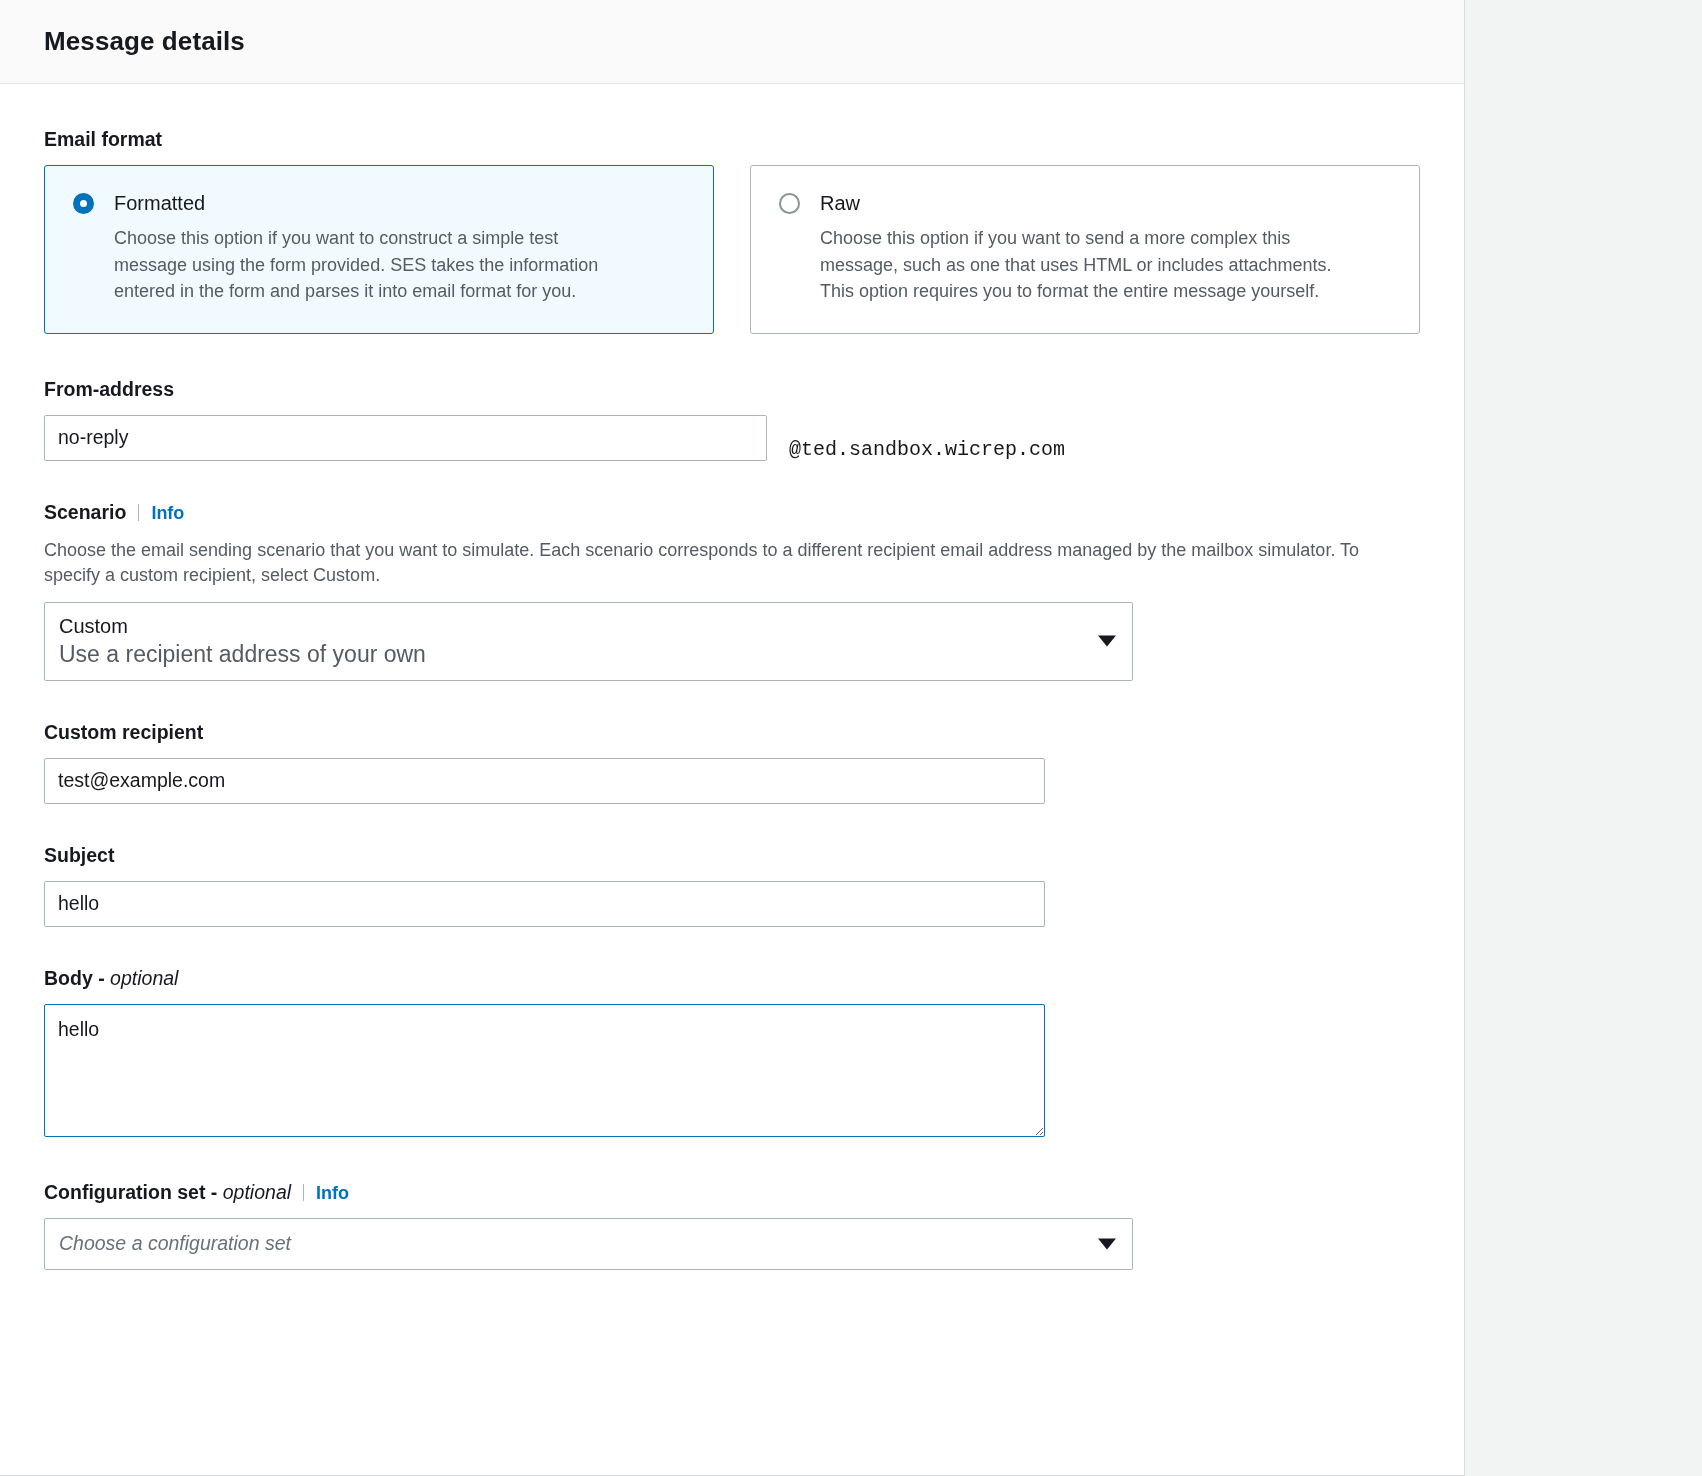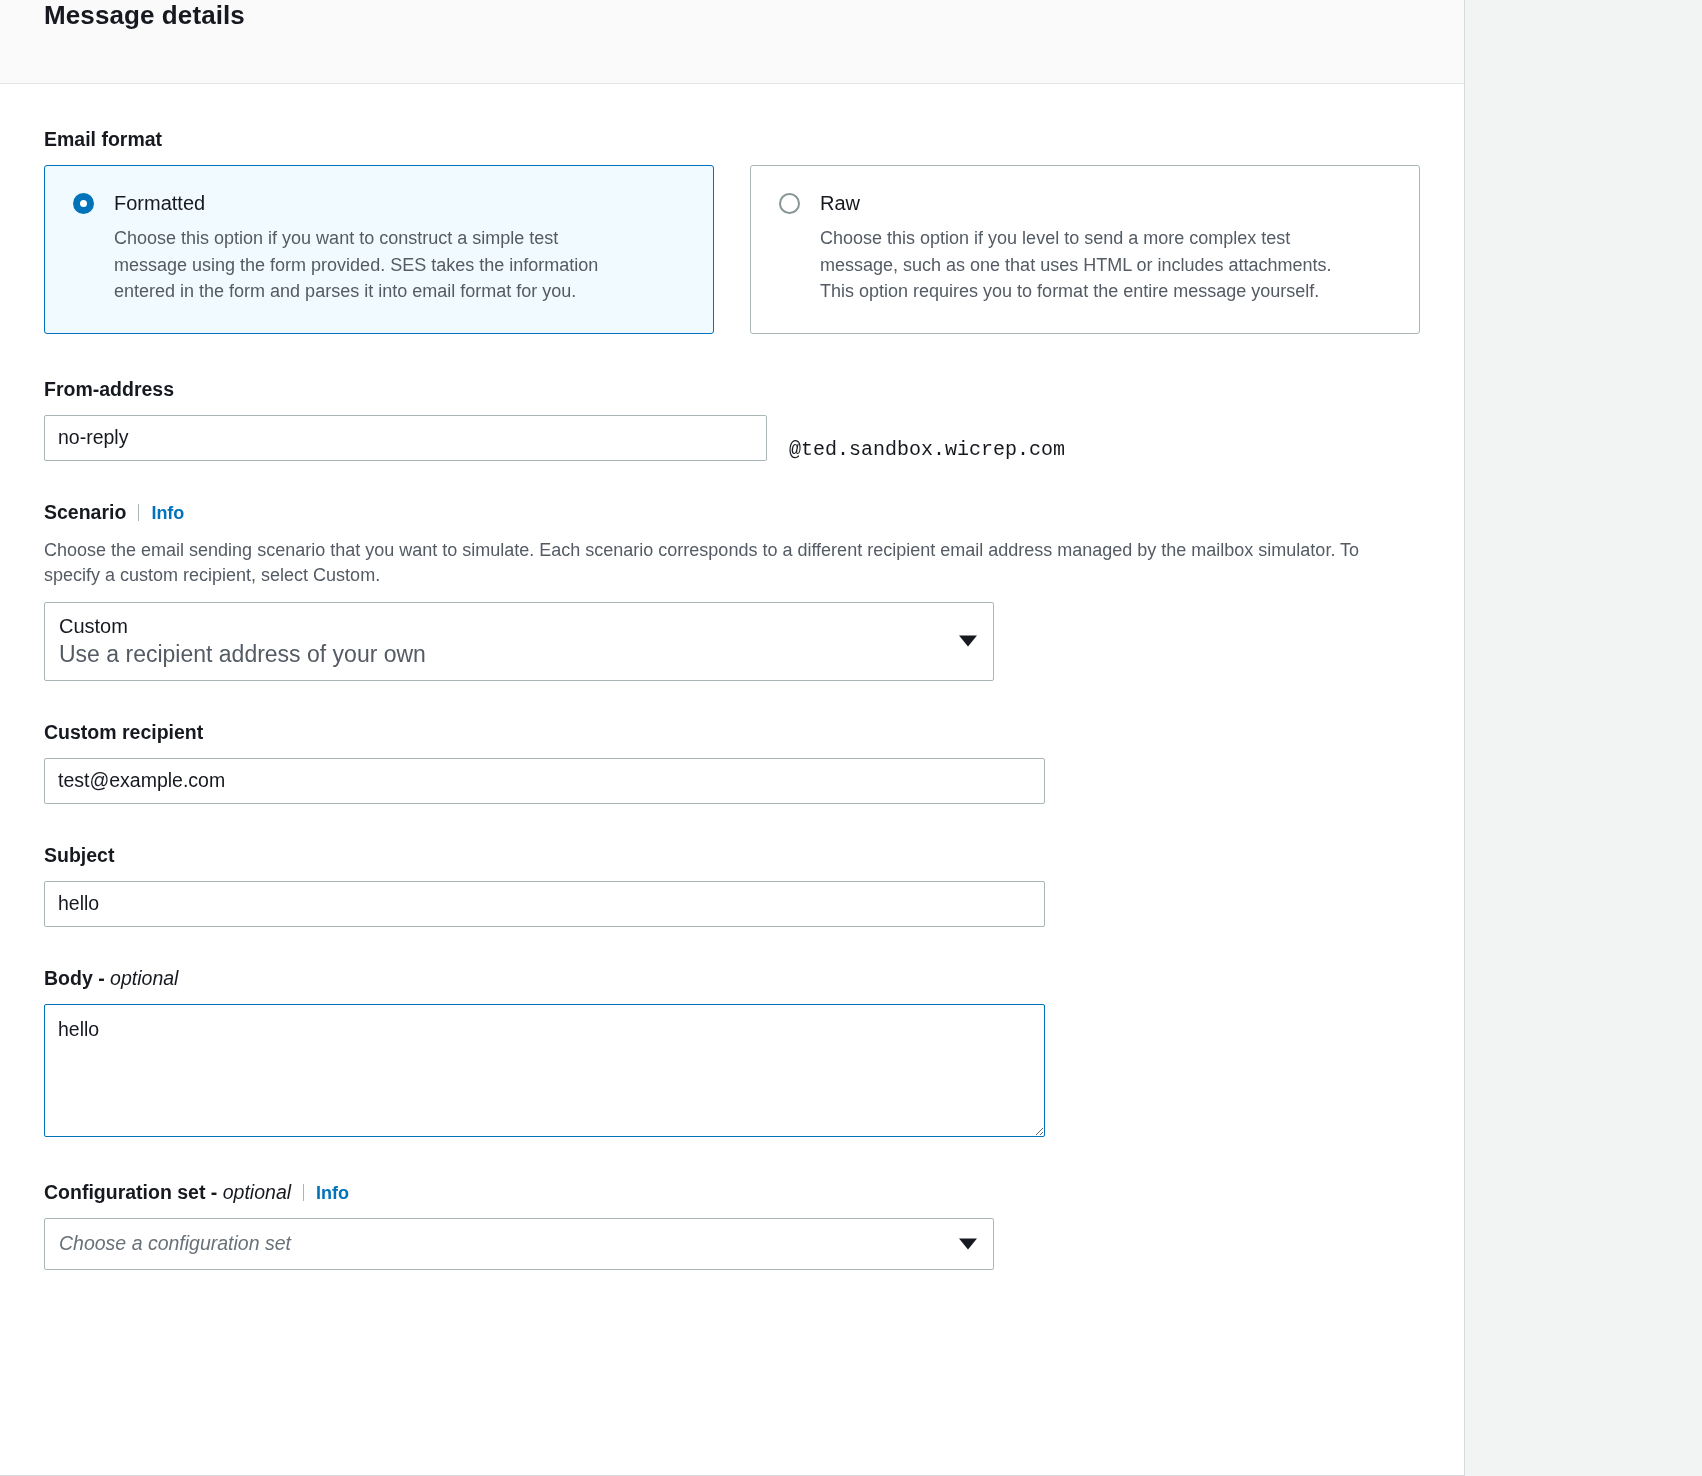--- a/index.html
+++ b/index.html
@@ -23,20 +23,21 @@
     height: 1476px;
     background: #ffffff;
     border-right: 1px solid #d5dbdb;
     border-bottom: 1px solid #d5dbdb;
     overflow: hidden;
   }
   .panel-header {
     height: 84px;
     border-bottom: 1px solid #e4e7e7;
     display: flex;
+    align-items: center;
     padding: 0 44px;
     background: #fafafa;
   }
   .panel-title {
     font-size: 26px;
     font-weight: bold;
     color: #16191f;
     letter-spacing: 0.1px;
   }
   .panel-body {
@@ -160,21 +161,21 @@
   input.text-input::placeholder { color: #687078; }
   .w-from { width: 723px; }
   .w-std { width: 1001px; }
   .suffix-text {
     font-size: 20px;
     color: #16191f;
     font-family: Liberation Mono, monospace;
   }
 
   .select-box {
-    width: 950px;
+    width: 1089px;
     border: 1px solid #aab7b8;
     border-radius: 2px;
     background: #ffffff;
     padding: 10px 14px 12px 14px;
     position: relative;
     cursor: pointer;
     min-height: 46px;
   }
   .select-box.tall { padding-bottom: 14px; }
   .select-value {
@@ -242,21 +243,21 @@
             <span class="tile-title">Formatted</span>
           </div>
           <div class="tile-desc">Choose this option if you want to construct a simple test message using the form provided. SES takes the information entered in the form and parses it into email format for you.</div>
         </div>
 
         <div class="tile">
           <div class="tile-head">
             <span class="radio"></span>
             <span class="tile-title">Raw</span>
           </div>
-          <div class="tile-desc">Choose this option if you level to send a more complex test message, such as one that uses HTML or includes attachments. This option requires you to format the entire message yourself.</div>
+          <div class="tile-desc">Choose this option if you want to send a more complex this message, such as one that uses HTML or includes attachments. This option requires you to format the entire message yourself.</div>
         </div>
 
       </div>
     </div>
 
     <div class="section">
       <div class="field-label">From-address</div>
       <div class="row-inline">
         <input class="text-input w-from" type="text" value="no-reply" style="">
         <span class="suffix-text">@ted.sandbox.wicrep.com</span>

